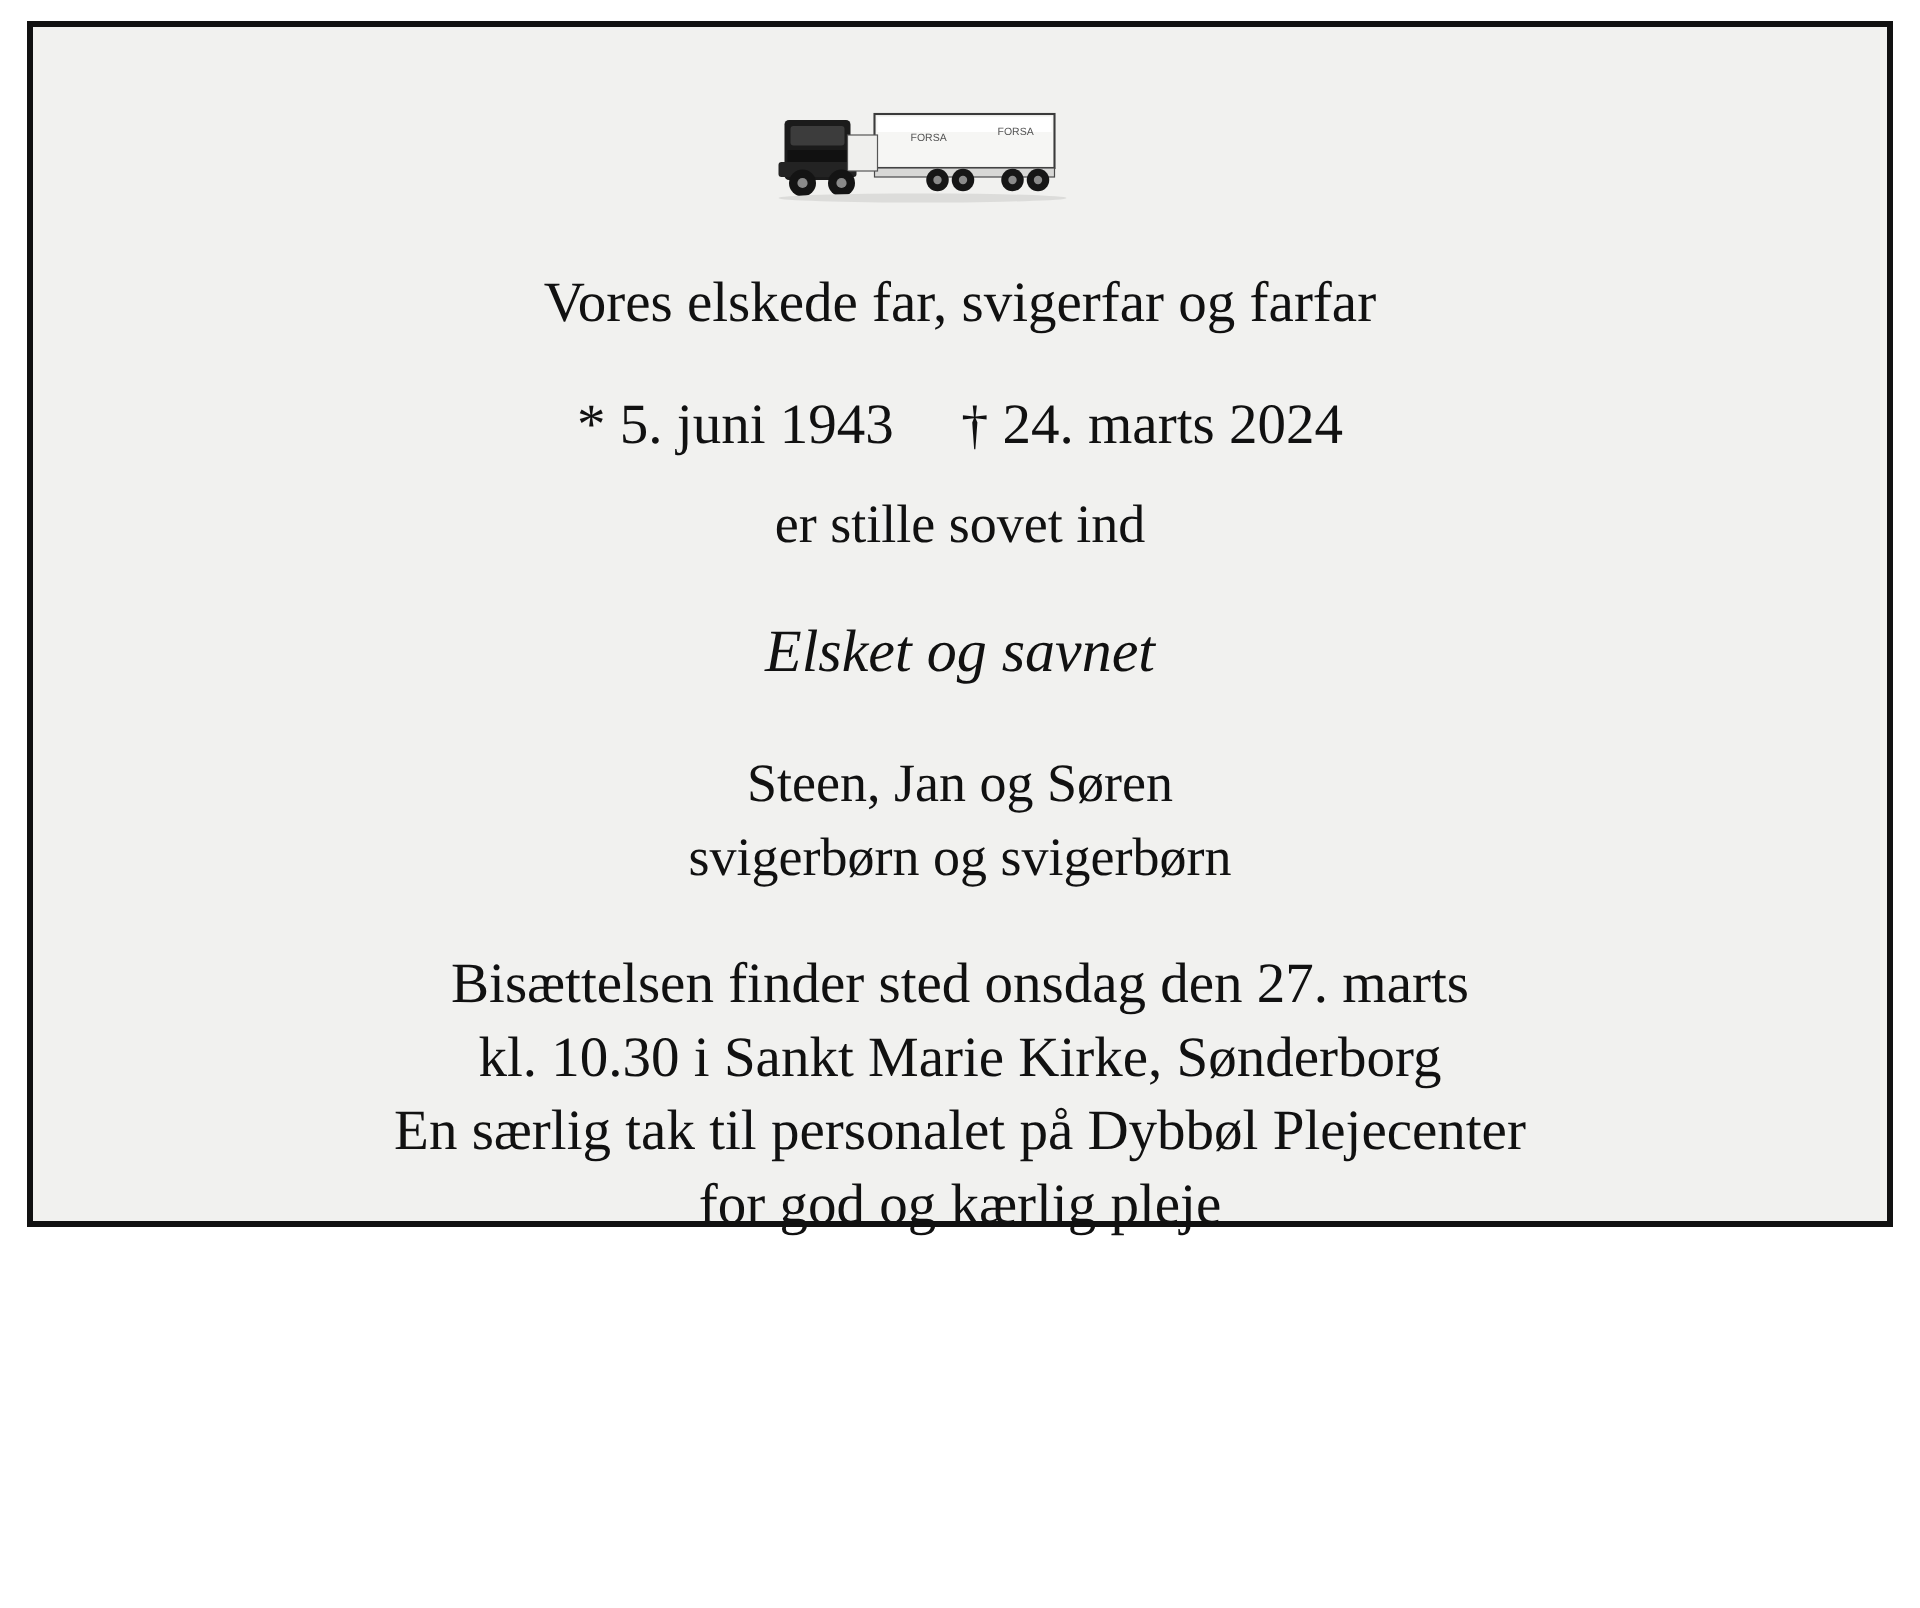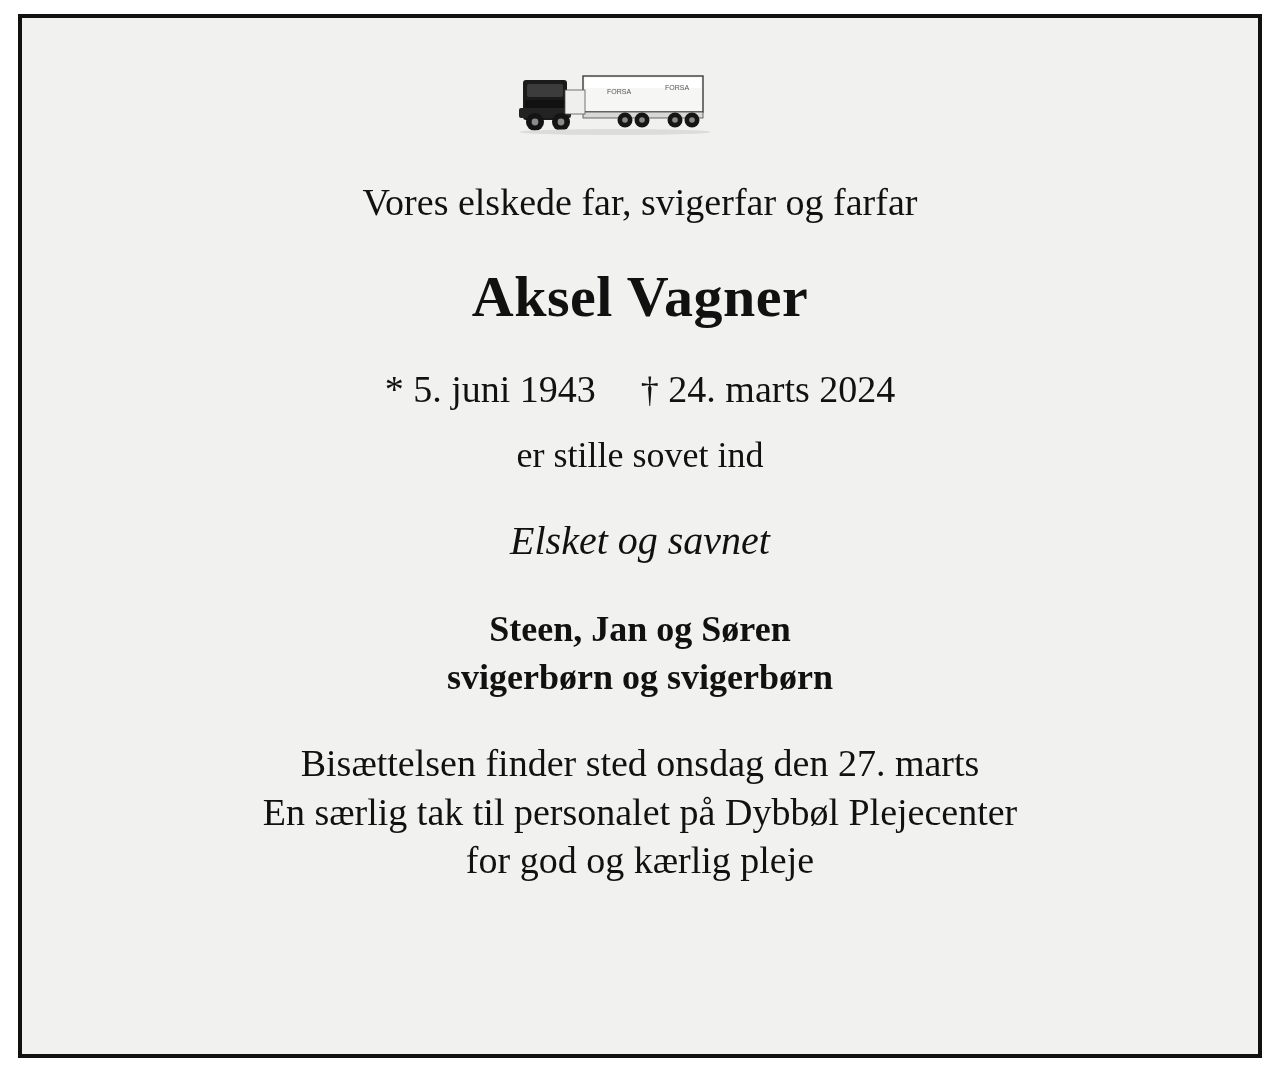--- a/index.html
+++ b/index.html
@@ -11,21 +11,21 @@
     width: 1280px;
     height: 1072px;
     font-family: "Liberation Serif", serif;
     overflow: hidden;
   }
   .notice-frame {
     position: absolute;
     left: 18px;
     top: 14px;
     width: 1244px;
-    height: 1044px;
+    height: 804px;
     border: 4px solid #111111;
     background: #e5e5e5;
     box-sizing: border-box;
   }
   .notice-inner {
     position: absolute;
     left: 0;
     top: 0;
     right: 0;
     bottom: 0;
@@ -76,21 +76,21 @@
     font-size: 36px;
     margin-top: 22px;
   }
   .loved {
     font-size: 40px;
     font-style: italic;
     margin-top: 40px;
   }
   .survivors {
     font-size: 36px;
-    font-weight: bold;
+    font-weight: normal;
     margin-top: 44px;
   }
   .survivors .second {
     display: block;
     margin-top: 6px;
   }
   .service {
     font-size: 38px;
     margin-top: 42px;
   }
@@ -135,39 +135,39 @@
         <circle cx="170" cy="60" r="2.8" fill="#8a8a8a"></circle>
         <circle cx="187" cy="60" r="7.5" fill="#161616"></circle>
         <circle cx="187" cy="60" r="2.8" fill="#8a8a8a"></circle>
 
         <ellipse cx="110" cy="72" rx="96" ry="3" fill="#dcdcda"></ellipse>
       </svg>
     </div>
 
     <div class="line relation">Vores elskede far, svigerfar og farfar</div>
 
-    <div class="line name">Aksel Vagner</div>
 
     <div class="line dates">
       <span>*</span>
       <span>5. juni 1943</span>
       <span class="sep"></span>
       <span class="dagger">†</span>
       <span>24. marts 2024</span>
     </div>
 
     <div class="line passed">er stille sovet ind</div>
 
     <div class="line loved">Elsket og savnet</div>
 
     <div class="line survivors">
       <span>Steen, Jan og Søren</span>
       <span class="second">svigerbørn og svigerbørn</span>
     </div>
 
     <div class="line service">
       <div>Bisættelsen finder sted onsdag den 27. marts</div>
+      <div>kl. 10.30 i Sankt Marie Kirke, Sønderborg</div>
       <div>En særlig tak til personalet på Dybbøl Plejecenter</div>
       <div>for god og kærlig pleje</div>
     </div>
 
   </div>
 </div>
 
 </body></html>

